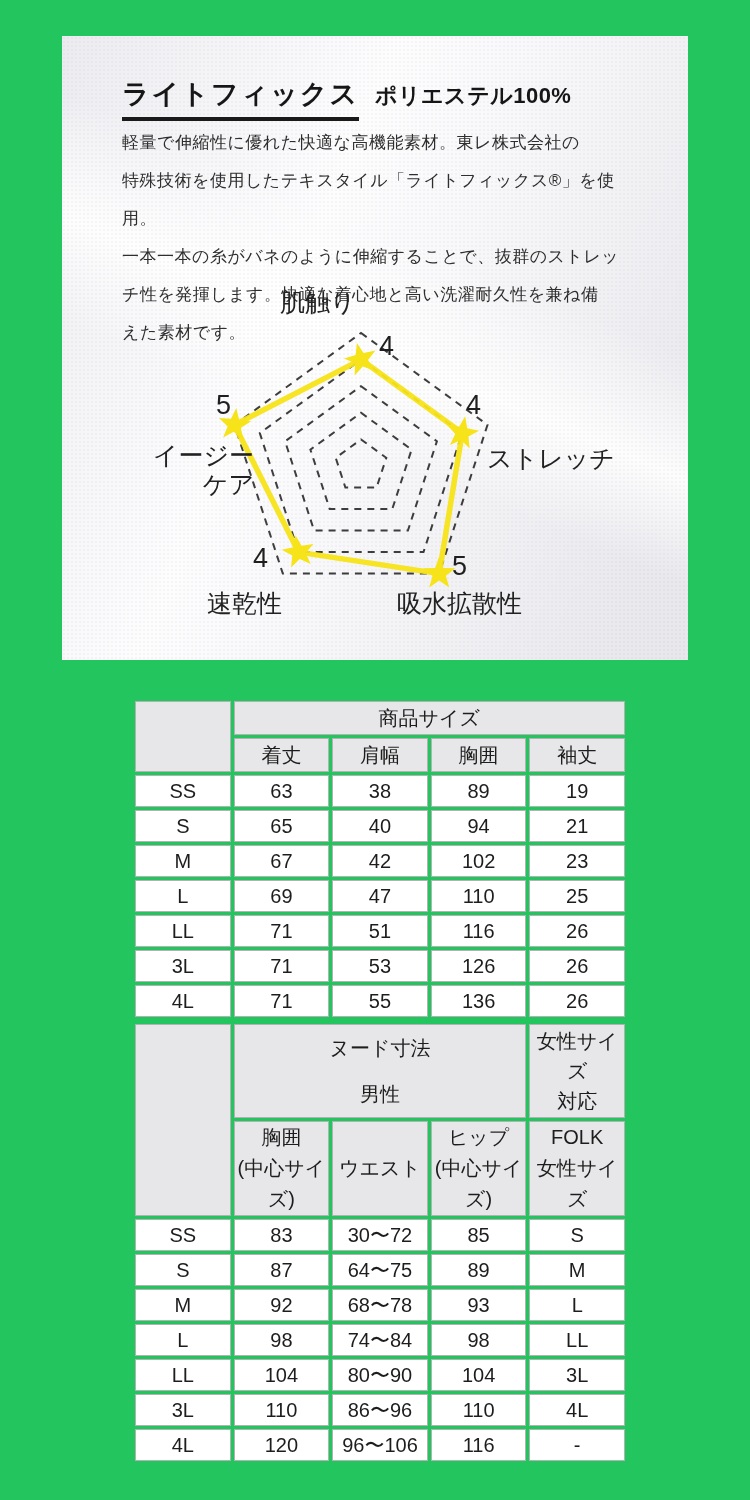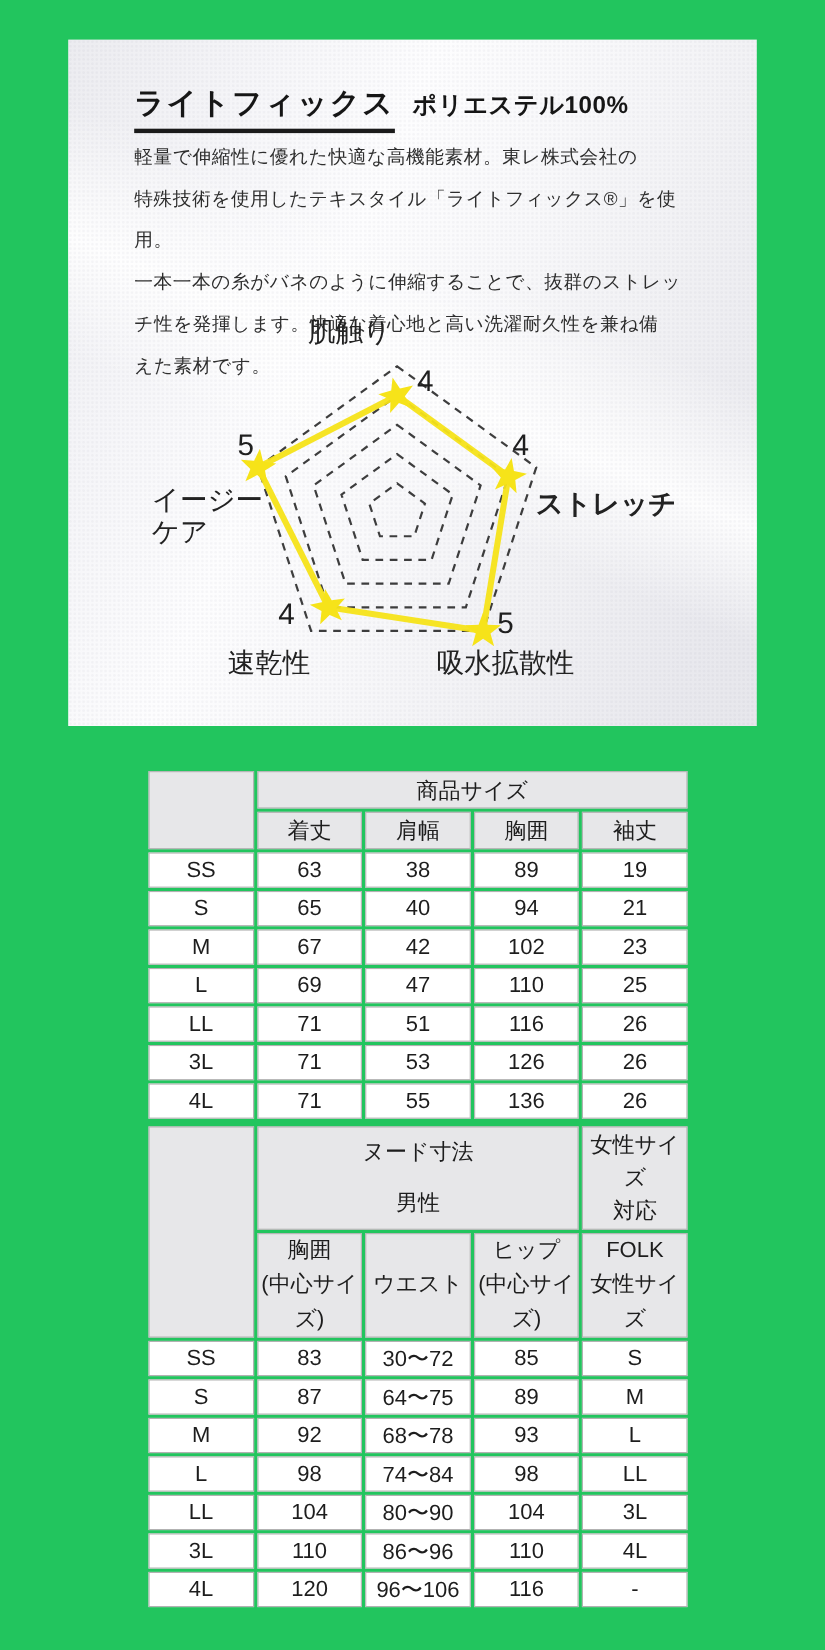--- a/index.html
+++ b/index.html
@@ -28,27 +28,27 @@
     font-size:17px; letter-spacing:0.5px; line-height:38px; color:#2e2e2e;
     white-space:pre-line;
   }
   
   .radar-svg { position:absolute; left:0; top:0; width:750px; height:660px; }
   .axis-label { position:absolute; font-size:25px; color:#222222; line-height:29px; white-space:pre-line; }
   .axis-value { position:absolute; font-size:27px; color:#1f1f1f; }
   .lbl-hadazawari { left:280px; top:288px; width:162px; text-align:left; }
   .val-hadazawari { left:379px; top:331px; }
   .val-stretch    { left:466px; top:390px; }
-  .lbl-stretch    { left:487px; top:444px;font-weight:bold; }
+  .lbl-stretch    { left:487px; top:444px; }
   .val-kyusui     { left:452px; top:551px; }
   .lbl-kyusui     { left:362px; top:589px; width:160px; text-align:right; }
   .val-sokkan     { left:253px; top:543px; }
   .lbl-sokkan     { left:167px; top:589px; width:155px; text-align:center; }
   .val-easy       { left:216px; top:390px; }
-  .lbl-easy       { left:138px; top:441px; width:116px; text-align:left; }
+  .lbl-easy       { left:138px; top:441px; width:116px; text-align:right; }
   
   .t {
     position:absolute; left:132px; width:496px; table-layout:fixed;
     border-collapse:separate; border-spacing:3px;
     font-weight:normal; color:#1d1d1d; font-size:20px; text-align:center;
   }
   .t td { border:1px solid #b2b2b2; background:#ffffff; padding:0; height:30px; vertical-align:middle; }
   .t td.hd { background:#e7e7e9; }
   .t1 { top:698px; }
   .t1 tr.hrow td { height:32px; }

